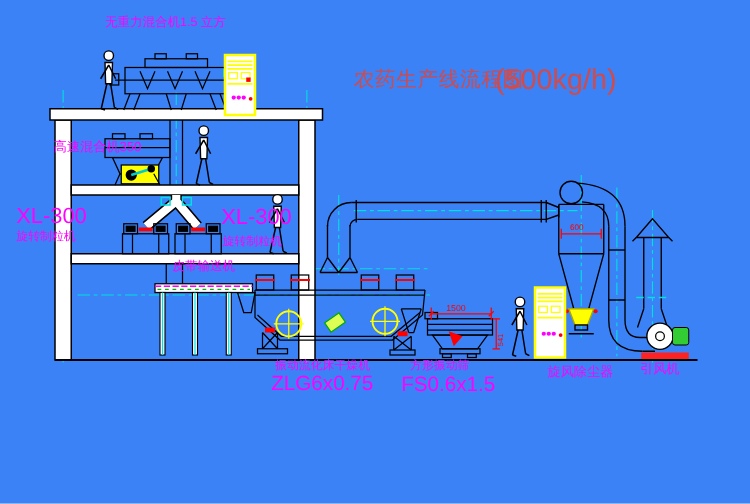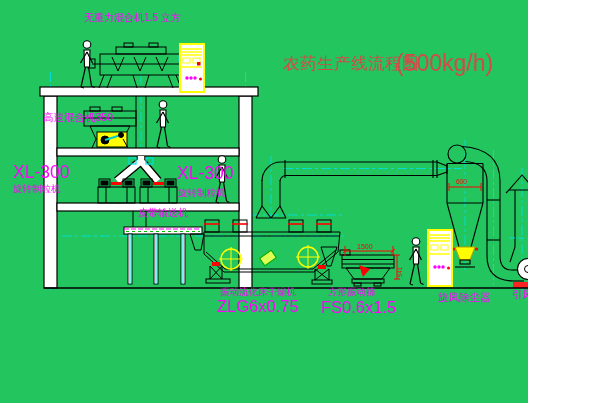--- a/index.html
+++ b/index.html
@@ -1,16 +1,16 @@
 <!DOCTYPE html>
 <html><head>
 <meta charset="utf-8">
 <style>
   html,body{margin:0;padding:0;background:#fff;}
-  .stage{position:relative;width:528px;height:403px;background:#22c55e;overflow:hidden;
+  .stage{position:relative;width:600px;height:403px;background:#3b82f6;overflow:hidden;
          font-family:"Liberation Sans",sans-serif;}
   svg{display:block;}
   svg text{font-family:"Liberation Sans","DejaVu Sans",sans-serif;}
   .lbl{fill:#ff00ff;}
   .dim{fill:#ff0000;}
   .ttl{fill:#d24a4a;}
 </style>
 </head>
 <body>
 

